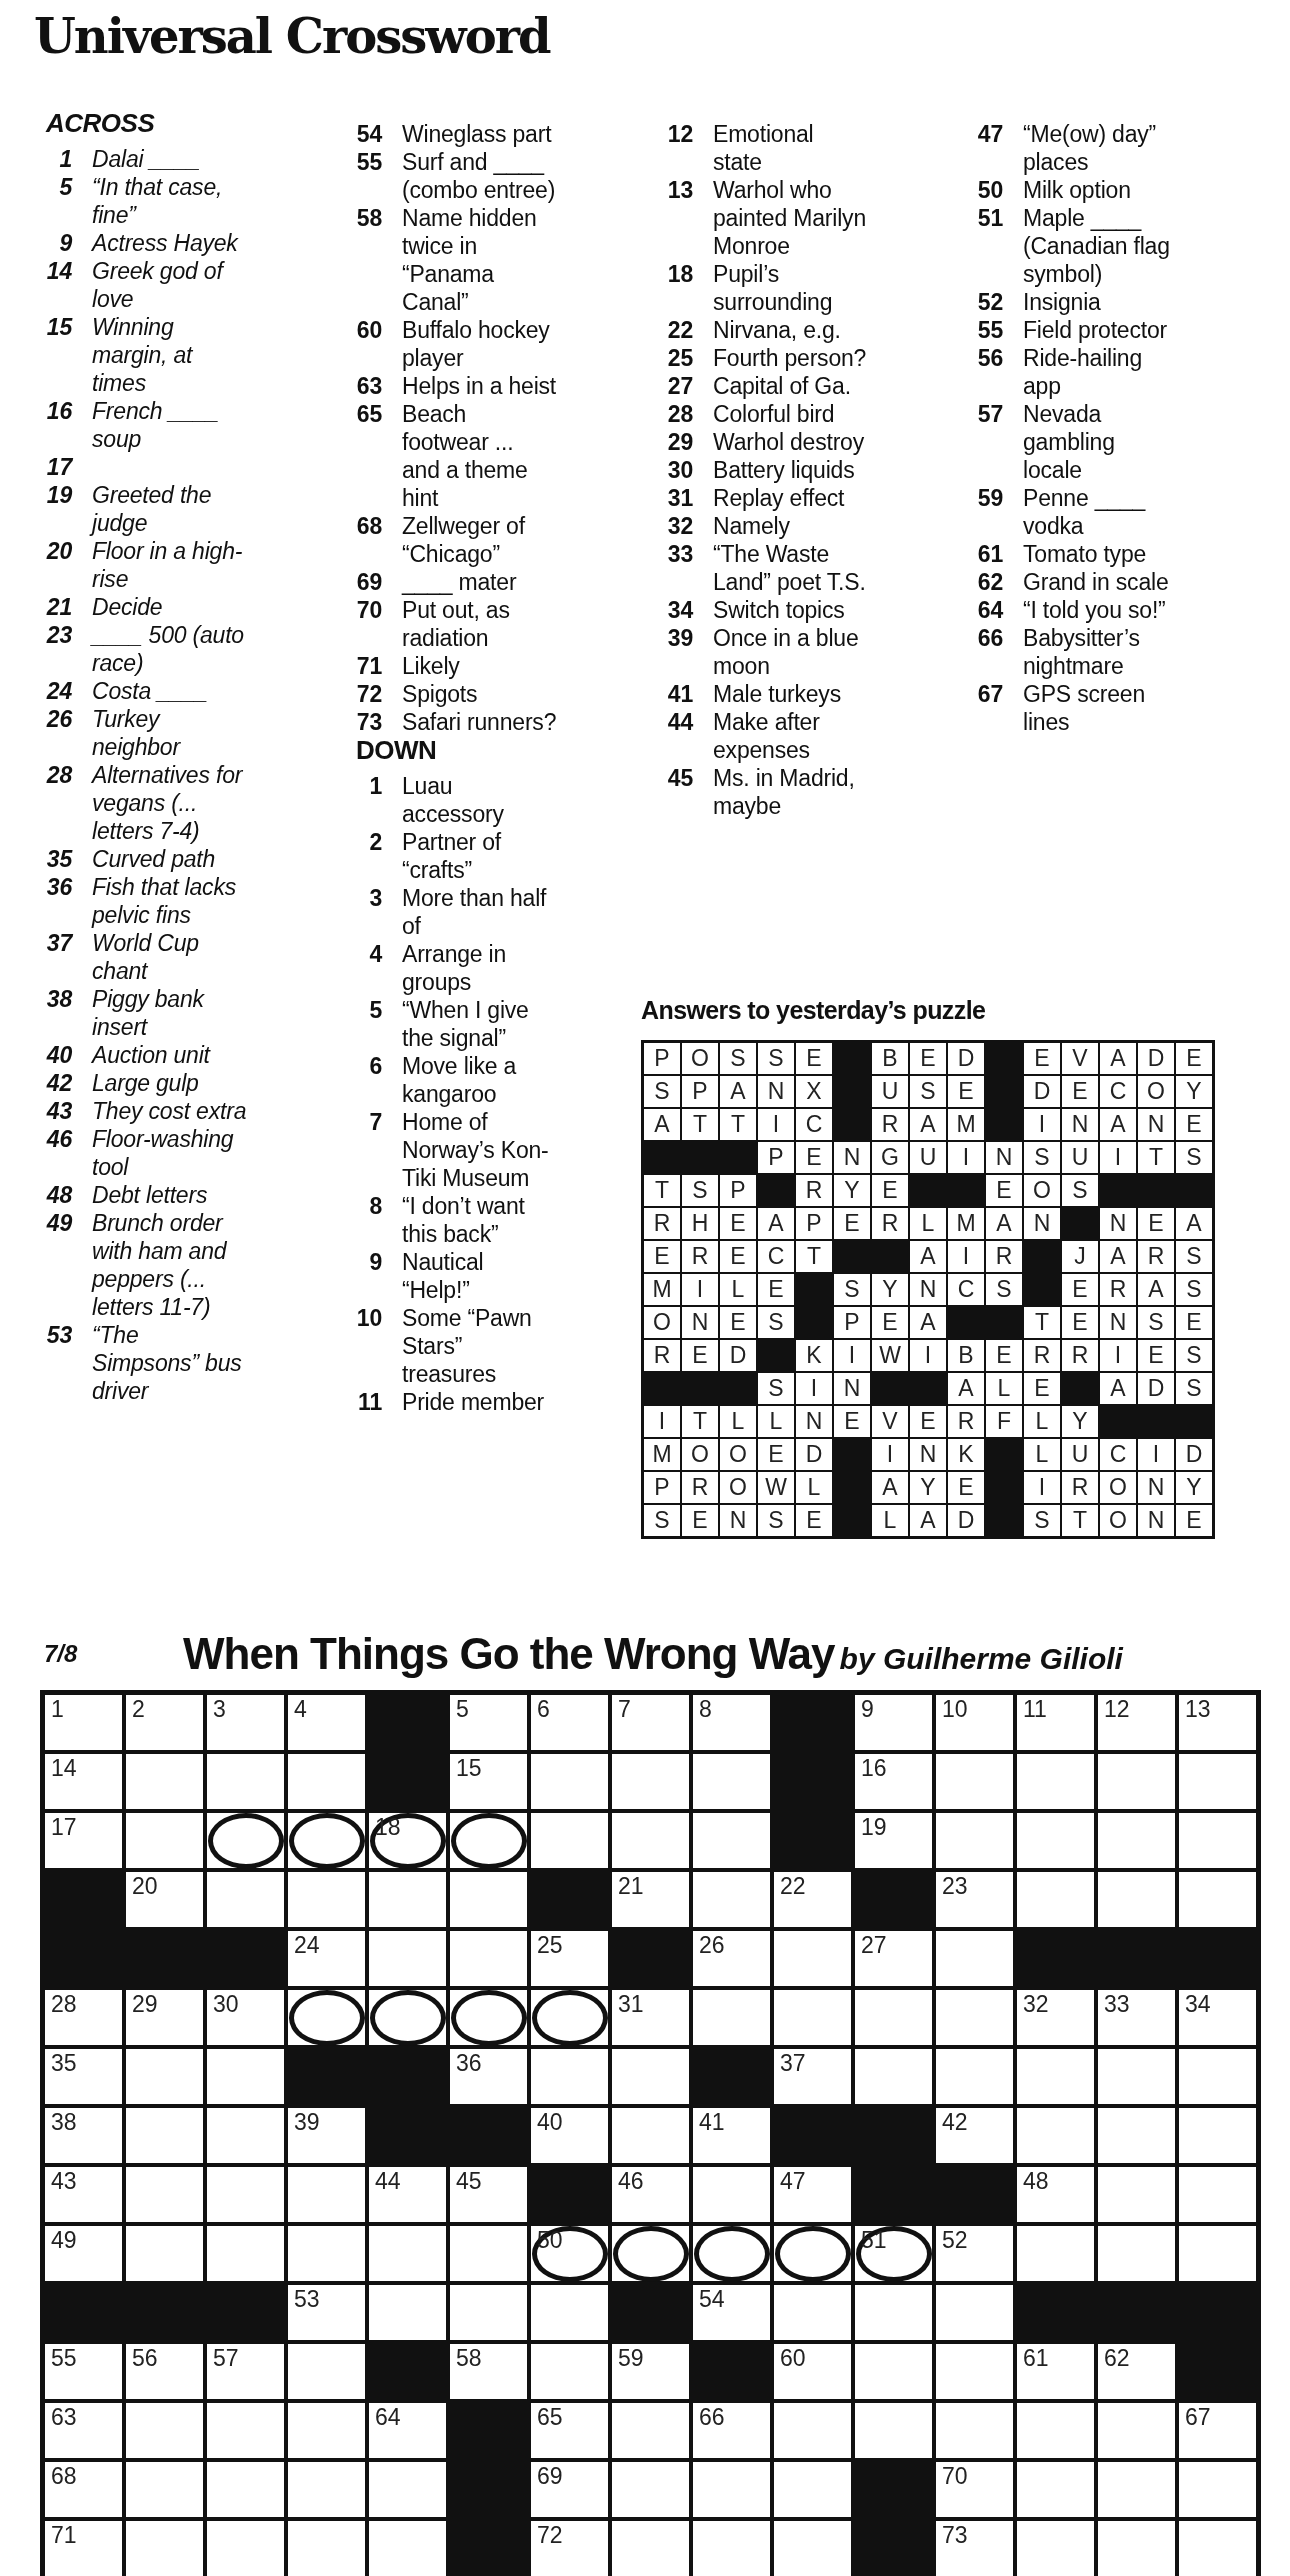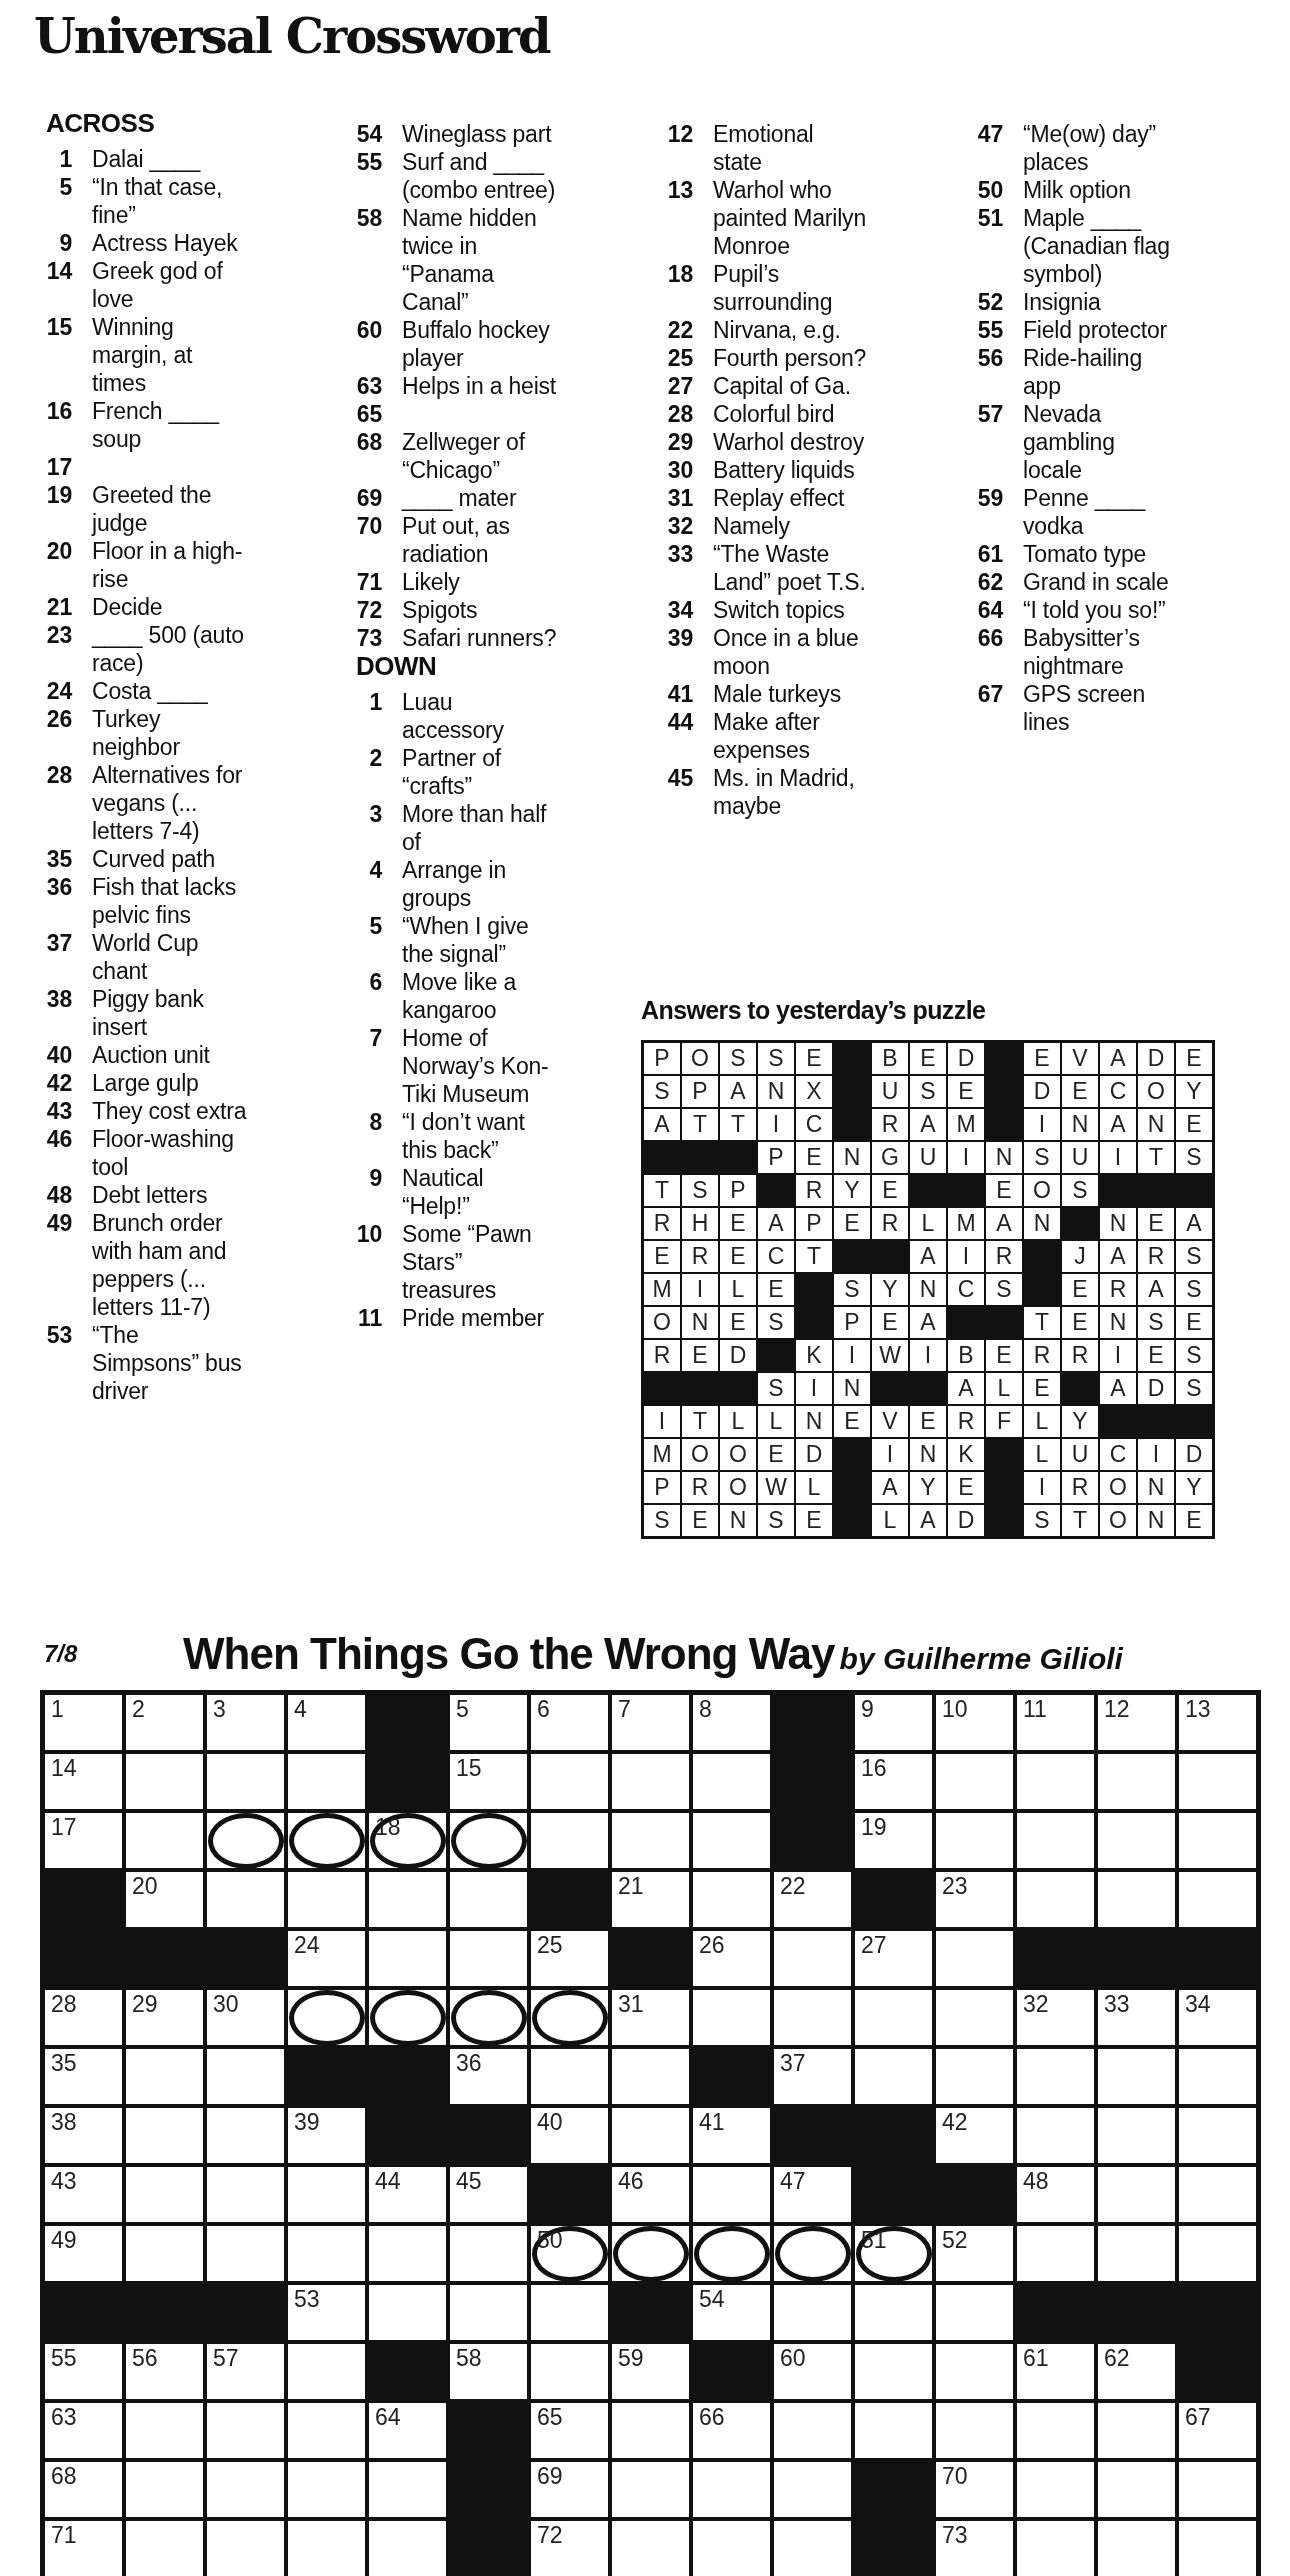--- a/index.html
+++ b/index.html
@@ -39,21 +39,21 @@
     position:absolute;left:50%;top:50%;transform:translate(-50%,-50%);
     width:66px;height:46px;border:5px solid #111;border-radius:50%;
   }
 </style>
 </head>
 <body>
 
 <div class="page-title">Universal Crossword</div>
 
 <div id="clue-columns">
-    <div class="clue-col" style="left: 30px; top: 109px;">
+    <div class="clue-col" style="left: 30px; top: 109px; font-style: italic;">
       <div class="clue-header">ACROSS</div>
       <div class="clue">
         <span class="n">1</span>
         <span class="t">Dalai ____</span>
       </div>
       <div class="clue">
         <span class="n">5</span>
         <span class="t">“In that case, fine”</span>
       </div>
       <div class="clue">
@@ -164,20 +164,21 @@
       <div class="clue">
         <span class="n">60</span>
         <span class="t">Buffalo hockey player</span>
       </div>
       <div class="clue">
         <span class="n">63</span>
         <span class="t">Helps in a heist</span>
       </div>
       <div class="clue">
         <span class="n">65</span>
+        <span class="t">Beach footwear ... and a theme hint</span>
       </div>
       <div class="clue">
         <span class="n">68</span>
         <span class="t">Zellweger of “Chicago”</span>
       </div>
       <div class="clue">
         <span class="n">69</span>
         <span class="t">____ mater</span>
       </div>
       <div class="clue">

